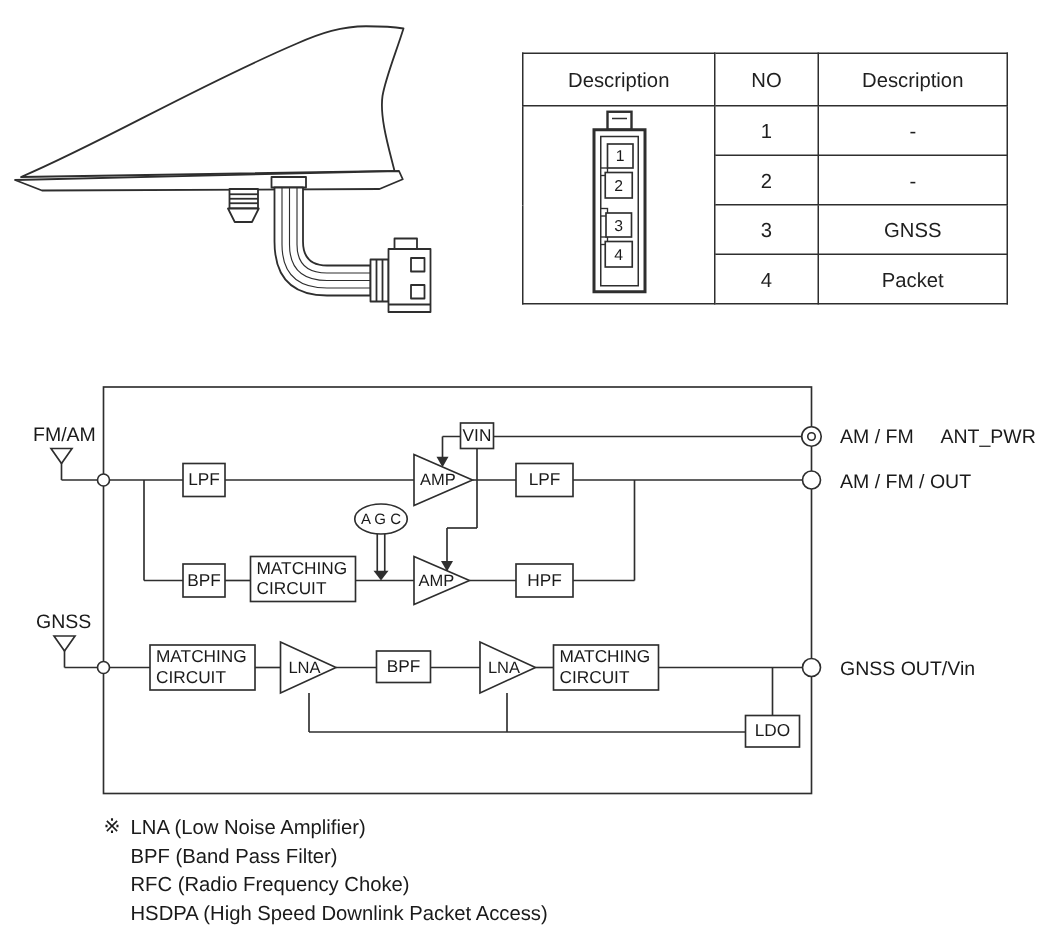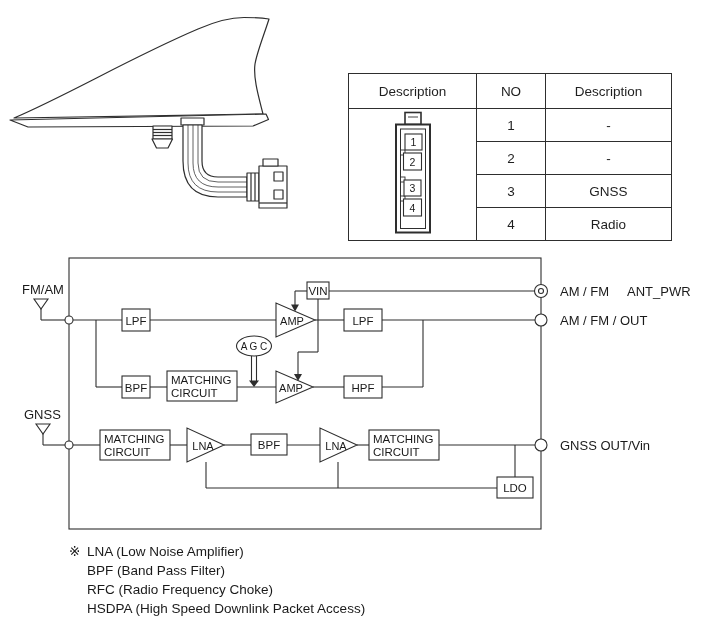--- a/index.html
+++ b/index.html
@@ -9,21 +9,21 @@
     overflow:hidden;
   }
   svg text {
     font-family:"Liberation Sans","DejaVu Sans",sans-serif;
     fill:#1a1a1a;
   }
   .antenna-fig { position:absolute; left:0; top:10; }
   .pin-table-wrap { position:absolute; left:348px; top:35px; }
   table.pin-table {
     border-collapse:collapse; table-layout:fixed; width:320px;
-    font-size:13.5px; color:#1f1f1f;margin-top:38px;
+    font-size:13.5px; color:#1f1f1f;
   }
   table.pin-table th, table.pin-table td {
     border:1.4px solid #2e2e2e; text-align:center; vertical-align:middle;
     font-weight:normal; padding:0;
   }
   table.pin-table thead tr { height:35px; }
   table.pin-table tbody tr { height:33px; }
   .col-desc1 { width:127px; }
   .col-no   { width:68px; }
   .col-desc2{ width:125px; }
@@ -115,21 +115,21 @@
         <tr>
           <td>2</td>
           <td>-</td>
         </tr>
         <tr>
           <td>3</td>
           <td>GNSS</td>
         </tr>
         <tr>
           <td>4</td>
-          <td>Radio</td>
+          <td>Packet</td>
         </tr>
       </tbody>
     </table>
   </div>
 
   <svg class="diagram" width="701" height="389" viewBox="0 0 701 389">
     <g stroke="#2e2e2e" stroke-width="1.1" fill="none">
 
       <rect x="69" y="13" width="472" height="271"></rect>
 

